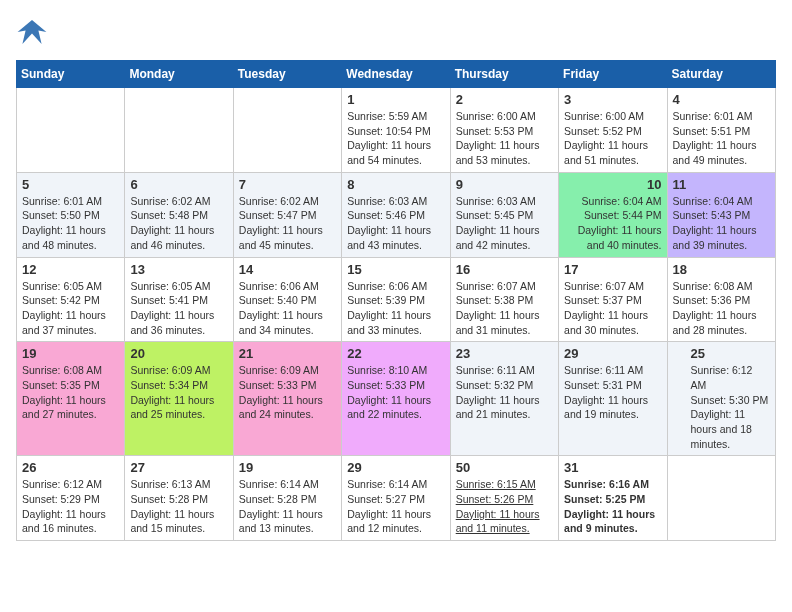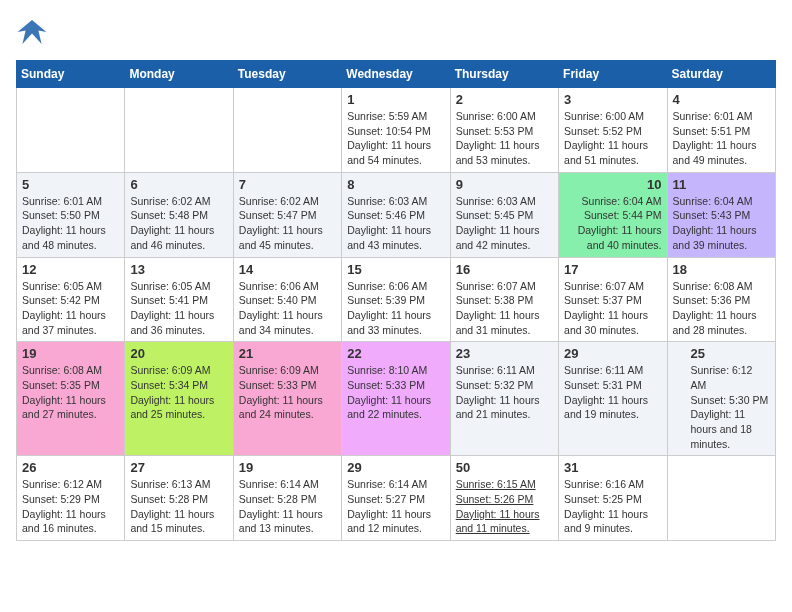--- a/index.html
+++ b/index.html
@@ -307,20 +307,20 @@
 Daylight: 11 hours and 12 minutes.</div>
         </td>
         <td>
           <div class="day-number">50</div>
           <div class="day-info" style="white-space: pre-line; text-decoration: underline;">Sunrise: 6:15 AM
 Sunset: 5:26 PM
 Daylight: 11 hours and 11 minutes.</div>
         </td>
         <td>
           <div class="day-number">31</div>
-          <div class="day-info" style="white-space: pre-line;">Sunrise: 6:16 AM
+          <div class="day-info" style="white-space: pre-line; font-weight: bold;">Sunrise: 6:16 AM
 Sunset: 5:25 PM
 Daylight: 11 hours and 9 minutes.</div>
         </td>
         <td class="empty-cell"></td>
       </tr>
     </tbody>
 </table>
 
 </body></html>

